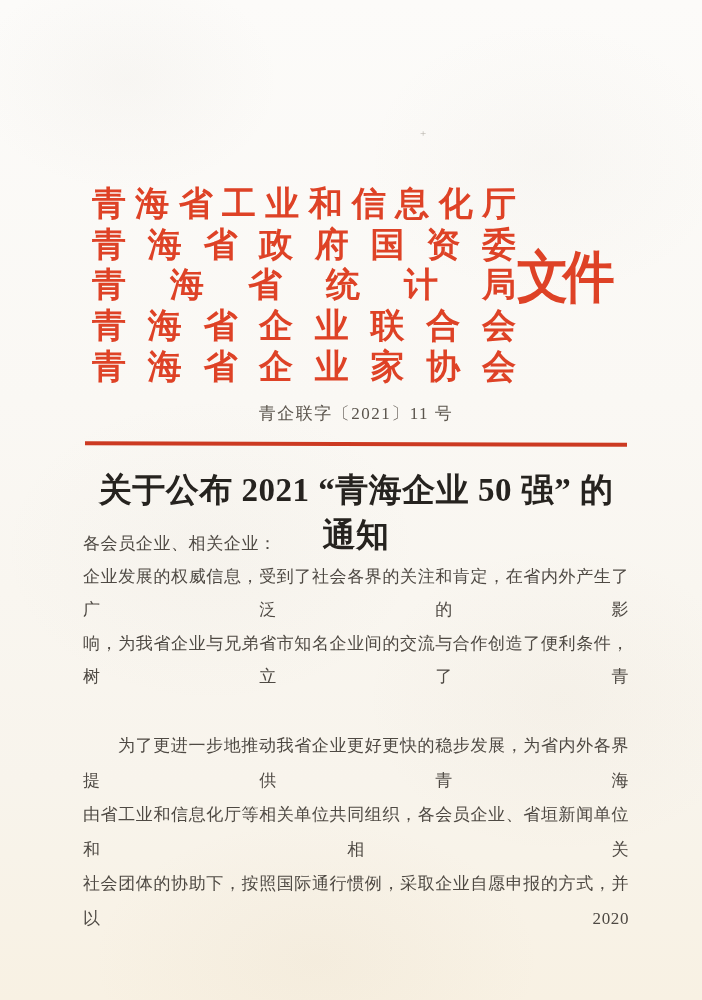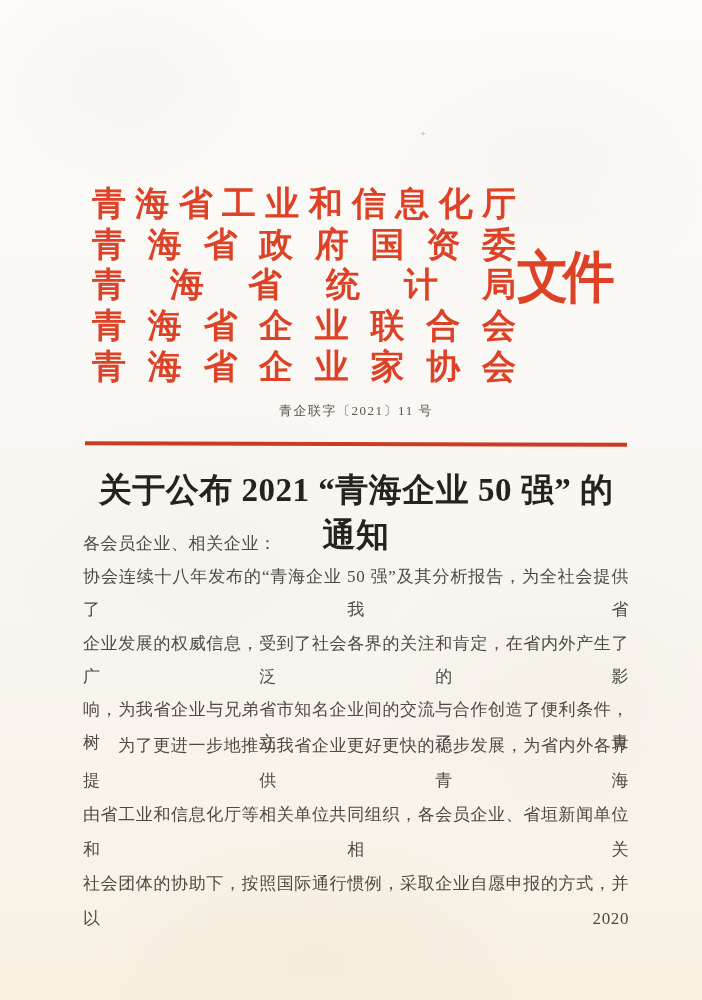--- a/index.html
+++ b/index.html
@@ -36,21 +36,21 @@
   }
   .wenjian{
     position:absolute;left:517px;top:247px;
     font-size:56px;font-weight:bold;color:#de4226;
     letter-spacing:-6px;line-height:1.1;
     transform:scaleX(0.92);transform-origin:left top;
   }
   .doc-number{
     position:absolute;left:83px;top:402px;width:546px;
     text-align:center;
-    font-size:13px;color:#5a544c;letter-spacing:1.5px;
+    font-size:17px;color:#5a544c;letter-spacing:1.5px;
   }
   .divider{
     position:absolute;left:85px;top:442px;width:542px;height:4px;
     background:#cc3a22;
     transform:rotate(0.18deg);
   }
   .title{
     position:absolute;left:83px;top:468px;width:546px;
     text-align:center;
     font-size:33px;font-weight:bold;color:#26231f;letter-spacing:0.5px;
@@ -128,21 +128,20 @@
   <div class="wenjian">文件</div>
 
   <div class="doc-number">青企联字〔2021〕11 号</div>
 
   <div class="divider"></div>
 
   <div class="title">关于公布 2021 “青海企业 50 强” 的通知</div>
 
   <div class="body-block b1">
     <div class="line endpara">各会员企业、相关企业：</div>
-    <div class="line">协会连续十八年发布的“青海企业 50 强”及其分析报告，为全社会提供了我省</div>
     <div class="line">企业发展的权威信息，受到了社会各界的关注和肯定，在省内外产生了广泛的影</div>
     <div class="line">响，为我省企业与兄弟省市知名企业间的交流与合作创造了便利条件，树立了青</div>
   </div>
 
   <div class="body-block b2">
     <div class="line indent">为了更进一步地推动我省企业更好更快的稳步发展，为省内外各界提供青海</div>
     <div class="line">由省工业和信息化厅等相关单位共同组织，各会员企业、省垣新闻单位和相关</div>
     <div class="line">社会团体的协助下，按照国际通行惯例，采取企业自愿申报的方式，并以 2020</div>
 
   </div>

